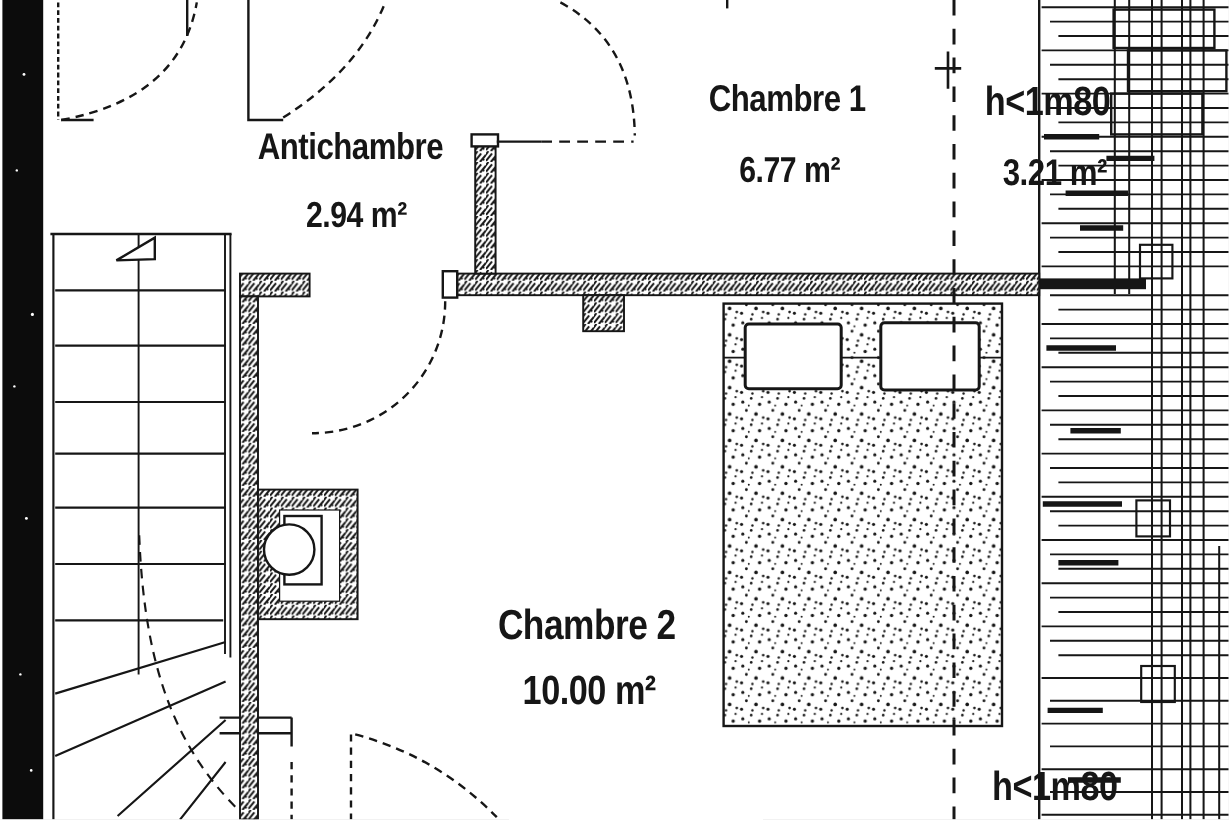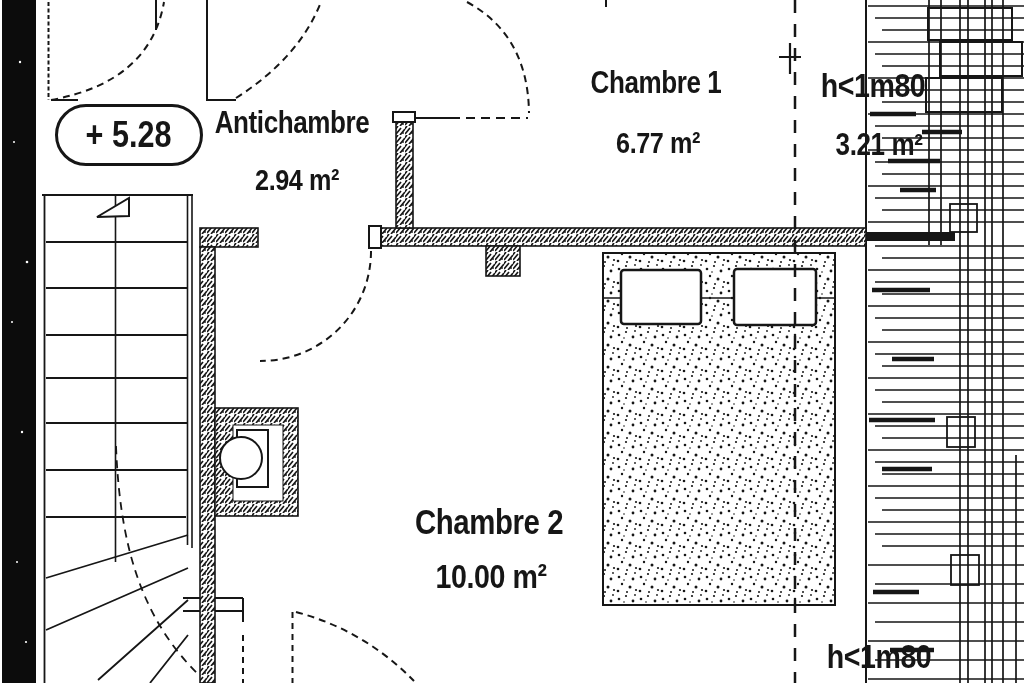--- a/index.html
+++ b/index.html
@@ -134,23 +134,20 @@
       <rect x="621" y="270" width="80" height="54" rx="3" fill="#fff" stroke-width="2.5"></rect>
       <rect x="734" y="269" width="82" height="56" rx="3" fill="#fff" stroke-width="2.5"></rect>
     </g>
 
     <g stroke="#161616">
       <line x1="795" y1="0" x2="795" y2="683" stroke-width="2.5" stroke-dasharray="13 11"></line>
       <path stroke-width="2.2" fill="none" d="M779 57H801M790 43V74"></path>
     </g>
   </svg>
 
-  <div class="marker" style="left:55px;top:104px;width:148px;height:62px;">
-    <span>+ 5.28</span>
-  </div>
 
   <div class="lbl" style="left:292px;top:122px;font-size:31px;">Antichambre</div>
   <div class="lbl" style="left:297px;top:180px;font-size:30px;">2.94 m²</div>
 
   <div class="lbl" style="left:656px;top:82px;font-size:31px;">Chambre 1</div>
   <div class="lbl" style="left:658px;top:143px;font-size:30px;">6.77 m²</div>
 
   <div class="lbl" style="left:489px;top:521px;font-size:35px;">Chambre 2</div>
   <div class="lbl" style="left:491px;top:576px;font-size:34px;">10.00 m²</div>
 

